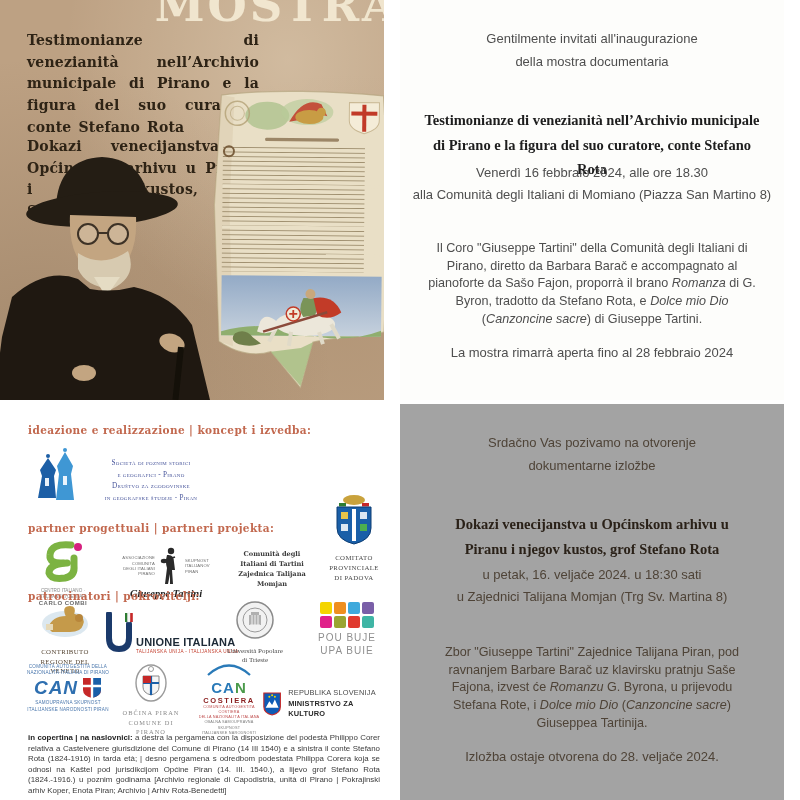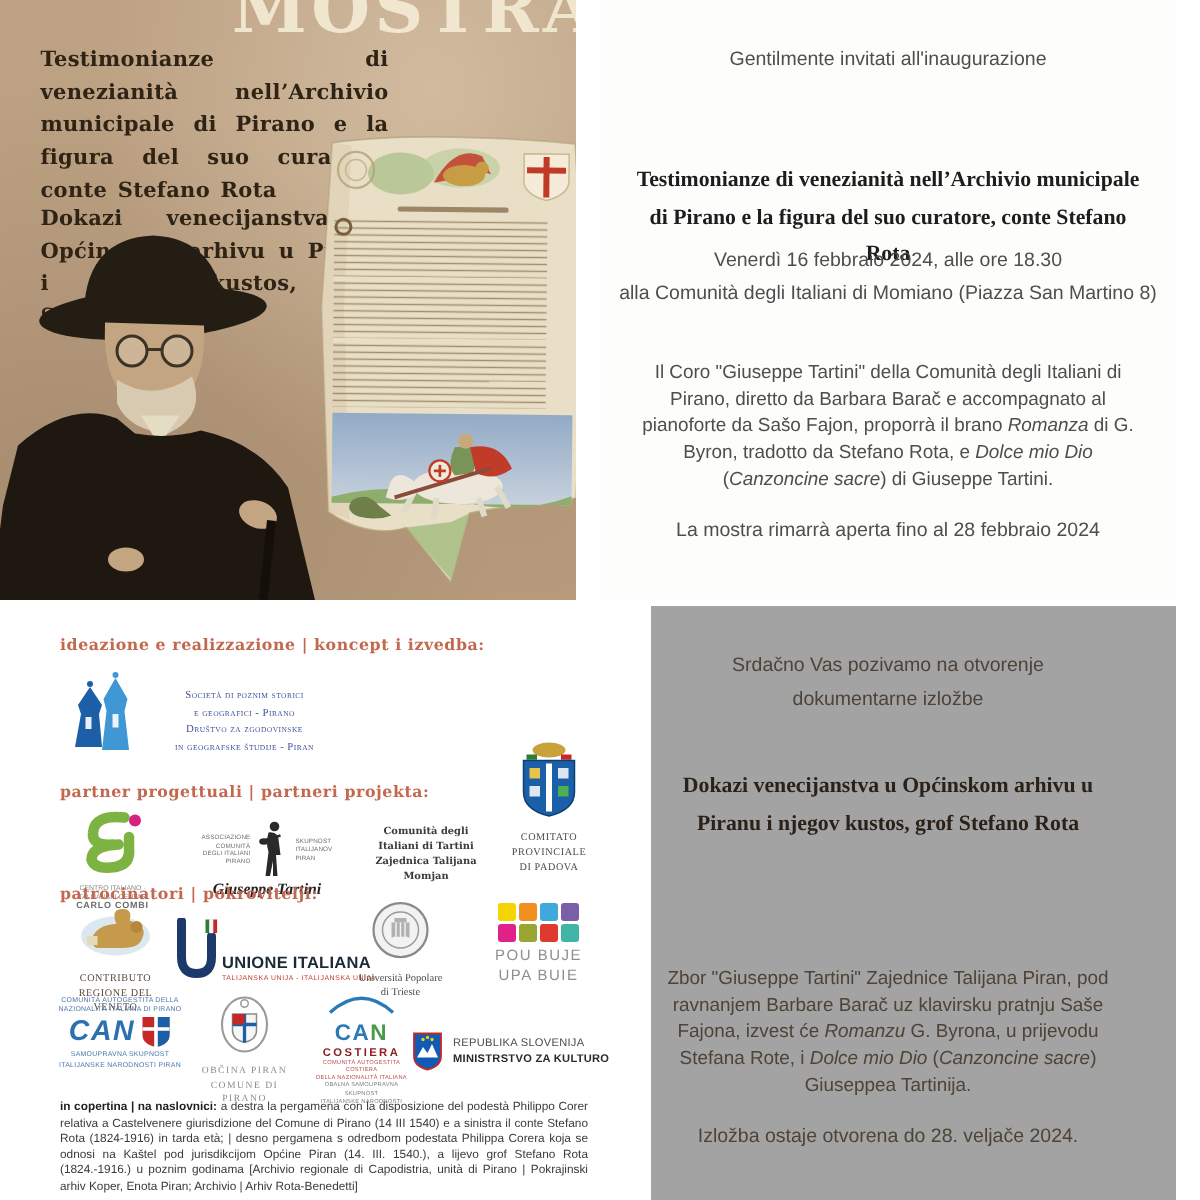--- a/index.html
+++ b/index.html
@@ -35,21 +35,21 @@
     font-size:14.5px;line-height:1.7;color:#1d1d1d;}
   .q-invite-hr .inv-title{color:#2a2118;padding:0 40px;}
   .inv-when{top:162px;font-size:13px;line-height:1.7;}
   .q-invite-hr .inv-when{top:160px;}
   .inv-body{top:240px;padding:0 26px;font-size:12.6px;line-height:1.4;}
   .q-invite-hr .inv-body{padding:0 30px;}
   .inv-closing{top:345px;font-size:13px;}
   .i{font-style:italic;}
 
   
-  .q-credits{left:12px;top:400px;background:#ffffff;color:#3c3c3c;padding-left:38px;}
+  .q-credits{left:0;top:400px;background:#ffffff;color:#3c3c3c;}
   .cr-head{position:absolute;left:28px;font-family:"DejaVu Serif",serif;font-weight:bold;
     font-size:10.5px;letter-spacing:.4px;color:#c2684e;}
   .h1{top:24px;} .h2{top:122px;} .h3{top:190px;}
   .lg{position:absolute;}
   .tinytxt{font-size:4.6px;line-height:1.35;color:#7d7d7d;letter-spacing:.2px;}
   .societa-txt{position:absolute;left:86px;top:58px;width:130px;text-align:center;
     font-family:"Liberation Serif",serif;font-variant:small-caps;
     font-size:7.2px;line-height:1.6;color:#46549a;letter-spacing:.3px;}
   .combi-txt{margin-top:2px;text-align:center;font-size:4.6px;color:#8a8a8a;line-height:1.3;}
   .combi-txt b{display:block;font-size:6px;color:#6b6b6b;letter-spacing:.5px;}
@@ -167,36 +167,41 @@
       <path d="M108,212 Q128,208 136,226 Q124,235 112,229 Z" fill="#c23b28"></path>
       <line x1="122" y1="226" x2="58" y2="246" stroke="#8b4a3a" stroke-width="2.5"></line>
       <circle cx="88" cy="228" r="7" fill="#f0ead8" stroke="#c23b28" stroke-width="1.5"></circle>
       <path d="M84,228 h8 M88,224 v8" stroke="#c23b28" stroke-width="1.8" fill="none"></path>
     </svg>
   </div>
 
   <div class="quad q-invite-it">
     <div class="inv inv-intro">
       <div>Gentilmente invitati all'inaugurazione</div>
+      <div>della mostra documentaria</div>
     </div>
     <div class="inv inv-title">Testimonianze di venezianità nell’Archivio municipale di Pirano e la figura del suo curatore, conte Stefano Rota</div>
     <div class="inv inv-when">
       <div>Venerdì 16 febbraio 2024, alle ore 18.30</div>
       <div>alla Comunità degli Italiani di Momiano (Piazza San Martino 8)</div>
     </div>
     <div class="inv inv-body"><span>Il Coro "Giuseppe Tartini" della Comunità degli Italiani di Pirano, diretto da Barbara Barač e accompagnato al pianoforte da Sašo Fajon, proporrà il brano </span><span class="i">Romanza</span><span> di G. Byron, tradotto da Stefano Rota, e </span><span class="i">Dolce mio Dio</span><span> (</span><span class="i">Canzoncine sacre</span><span>) di Giuseppe Tartini.</span></div>
     <div class="inv inv-closing">La mostra rimarrà aperta fino al 28 febbraio 2024</div>
   </div>
 
   <div class="quad q-invite-hr">
     <div class="inv inv-intro">
       <div>Srdačno Vas pozivamo na otvorenje</div>
       <div>dokumentarne izložbe</div>
     </div>
     <div class="inv inv-title">Dokazi venecijanstva u Općinskom arhivu u Piranu i njegov kustos, grof Stefano Rota</div>
+    <div class="inv inv-when">
+      <div>u petak, 16. veljače 2024. u 18:30 sati</div>
+      <div>u Zajednici Talijana Momjan (Trg Sv. Martina 8)</div>
+    </div>
     <div class="inv inv-body"><span>Zbor "Giuseppe Tartini" Zajednice Talijana Piran, pod ravnanjem Barbare Barač uz klavirsku pratnju Saše Fajona, izvest će </span><span class="i">Romanzu</span><span> G. Byrona, u prijevodu Stefana Rote, i </span><span class="i">Dolce mio Dio</span><span> (</span><span class="i">Canzoncine sacre</span><span>) Giuseppea Tartinija.</span></div>
     <div class="inv inv-closing">Izložba ostaje otvorena do 28. veljače 2024.</div>
   </div>
 
   <div class="quad q-credits">
     <div class="cr-head h1">ideazione e realizzazione | koncept i izvedba:</div>
 
     <svg class="lg" style="left:36px;top:46px" width="42" height="58" viewBox="0 0 42 58">
       <circle cx="12" cy="10" r="2" fill="#1d5fa6"></circle>
       <path d="M4,24 L12,12 L20,24 L18,30 L20,52 L2,52 L6,30 Z" fill="#1d5fa6"></path>

